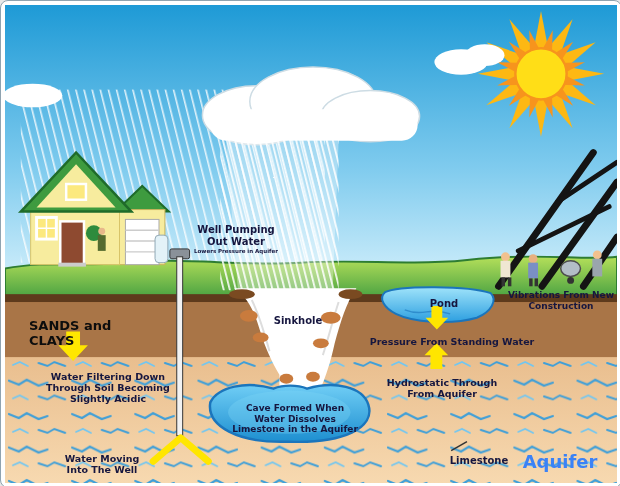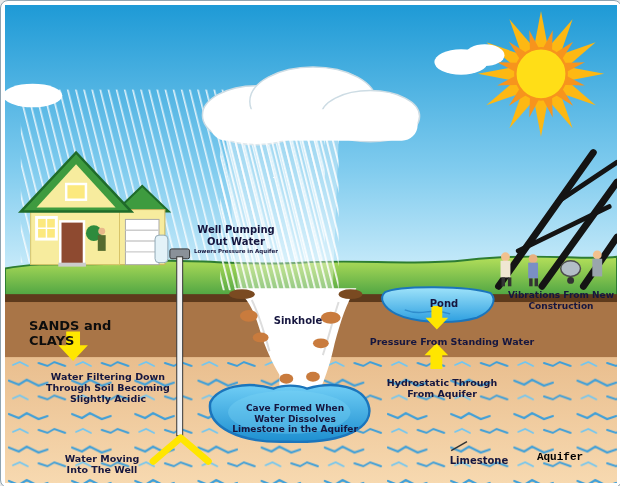--- a/index.html
+++ b/index.html
@@ -18,21 +18,21 @@
     position:absolute;left:18px;top:12px;font-size:27px;font-weight:800;color:#0a0a0a;
     text-shadow:2px 0 #fff,-2px 0 #fff,0 2px #fff,0 -2px #fff,1px 1px #fff,-1px -1px #fff,1px -1px #fff,-1px 1px #fff;
     pointer-events:none;white-space:nowrap;
   }
   .s9{font-size:9px;}
   .s95{font-size:9.5px;}
   .s10{font-size:10px;}
   .s11{font-size:13px;}
   .sub{display:block;font-size:5.5px;font-weight:bold;color:#16163f;}
   .black{color:#0d0d0d;}
-  .aq{font-size:11px;color:#000000;font-family:Liberation Mono, monospace;}
+  .aq{font-size:18px;color:#3b82f6;}
 </style>
 </head>
 <body>
 
 <div class="frame">
   <div class="scene">
 
     <svg viewBox="0 0 620 486" preserveAspectRatio="none">
       <defs>
         <linearGradient id="skyG" x1="0" y1="0" x2="0" y2="1">

